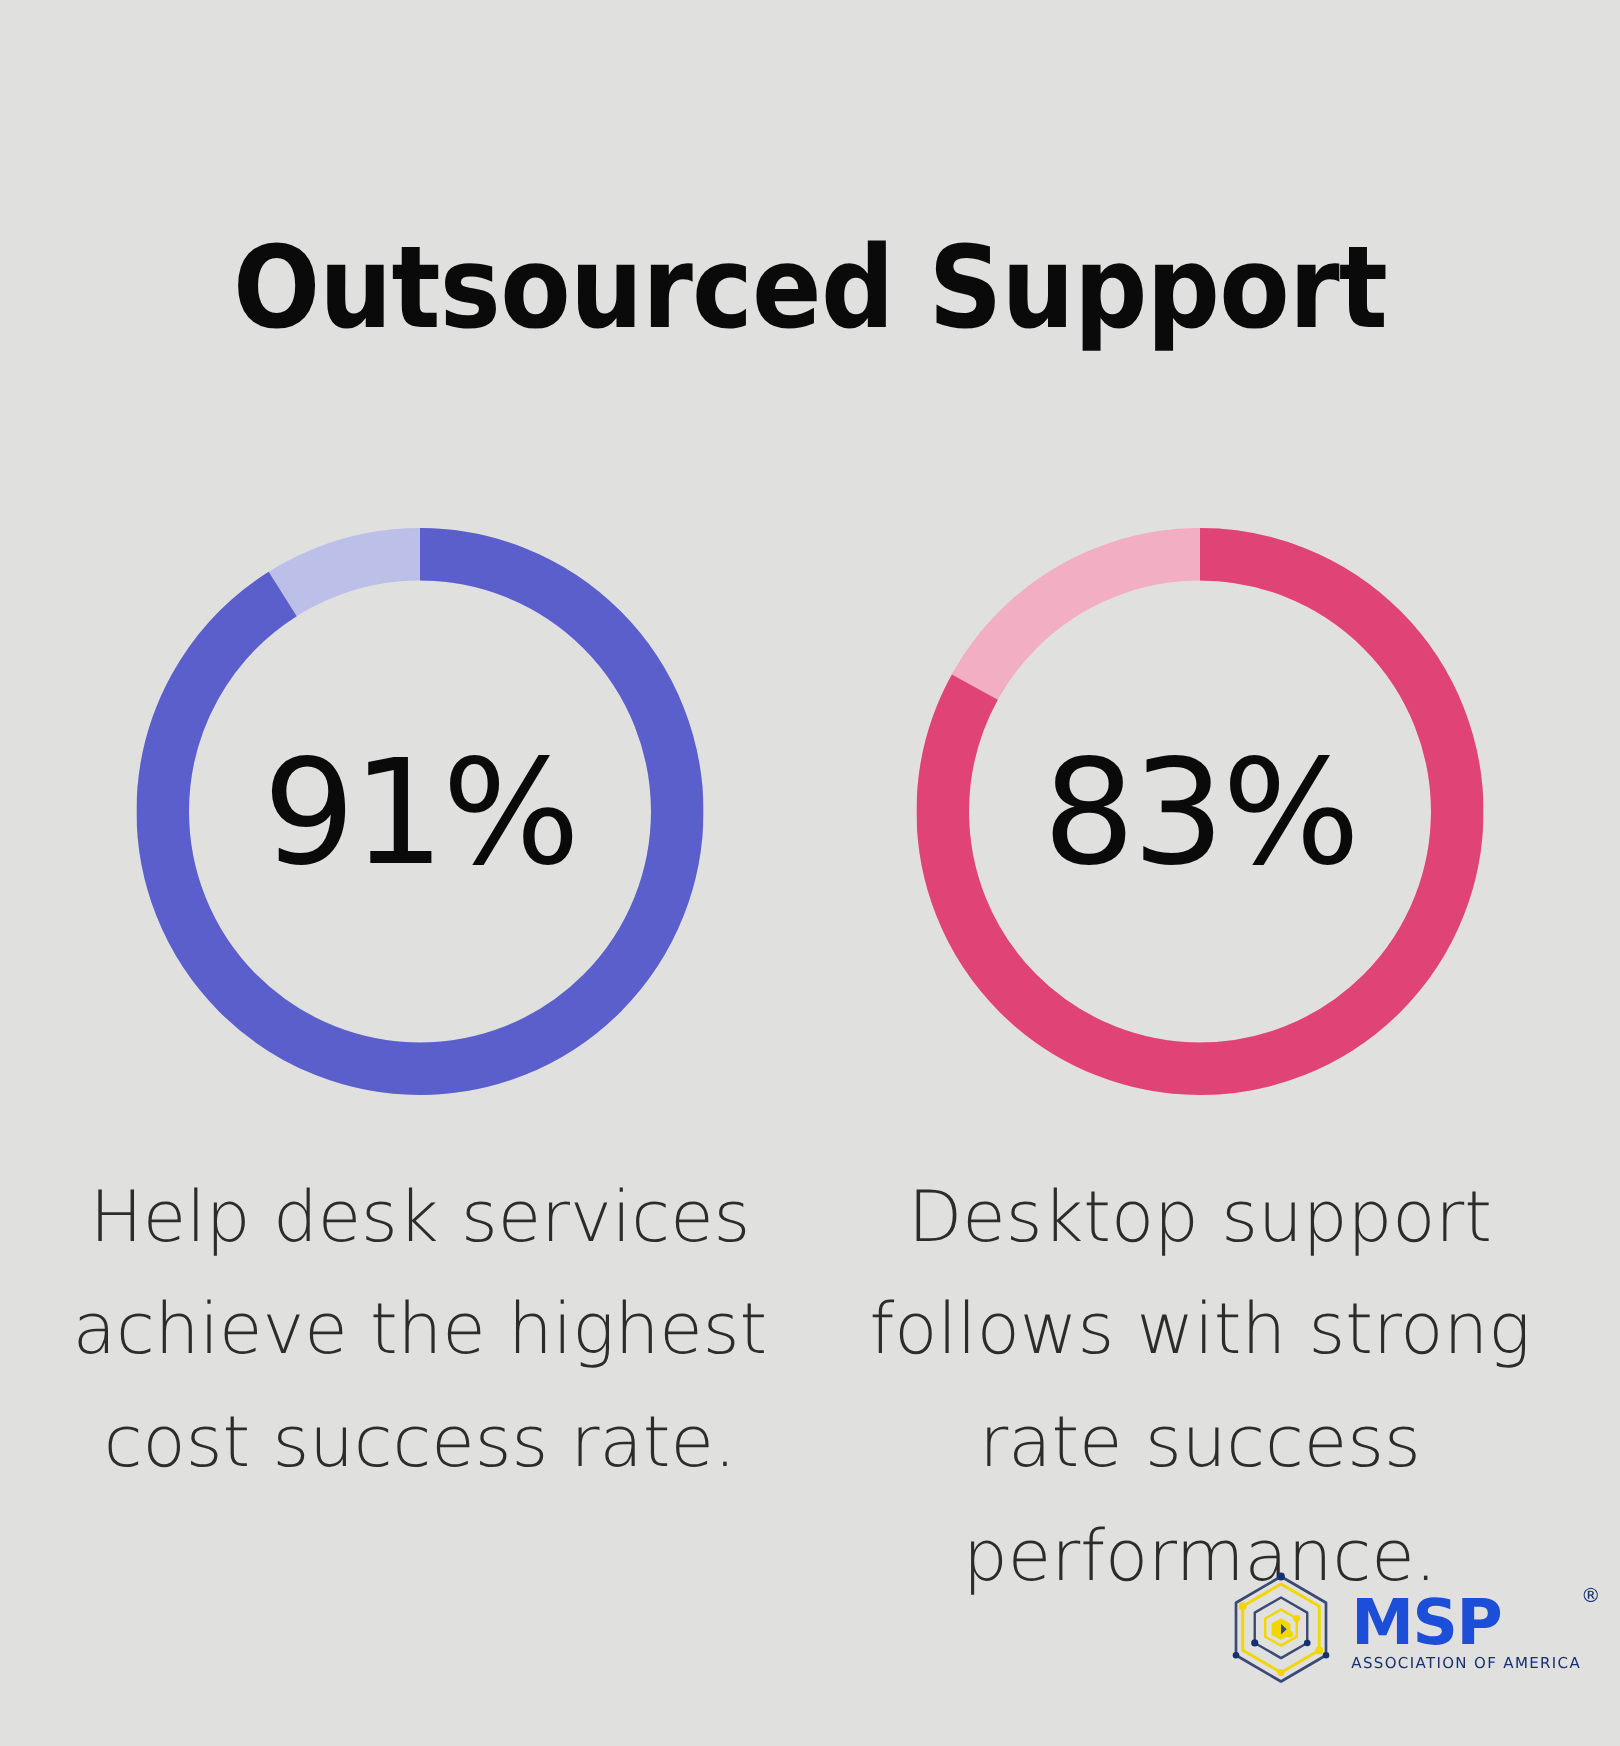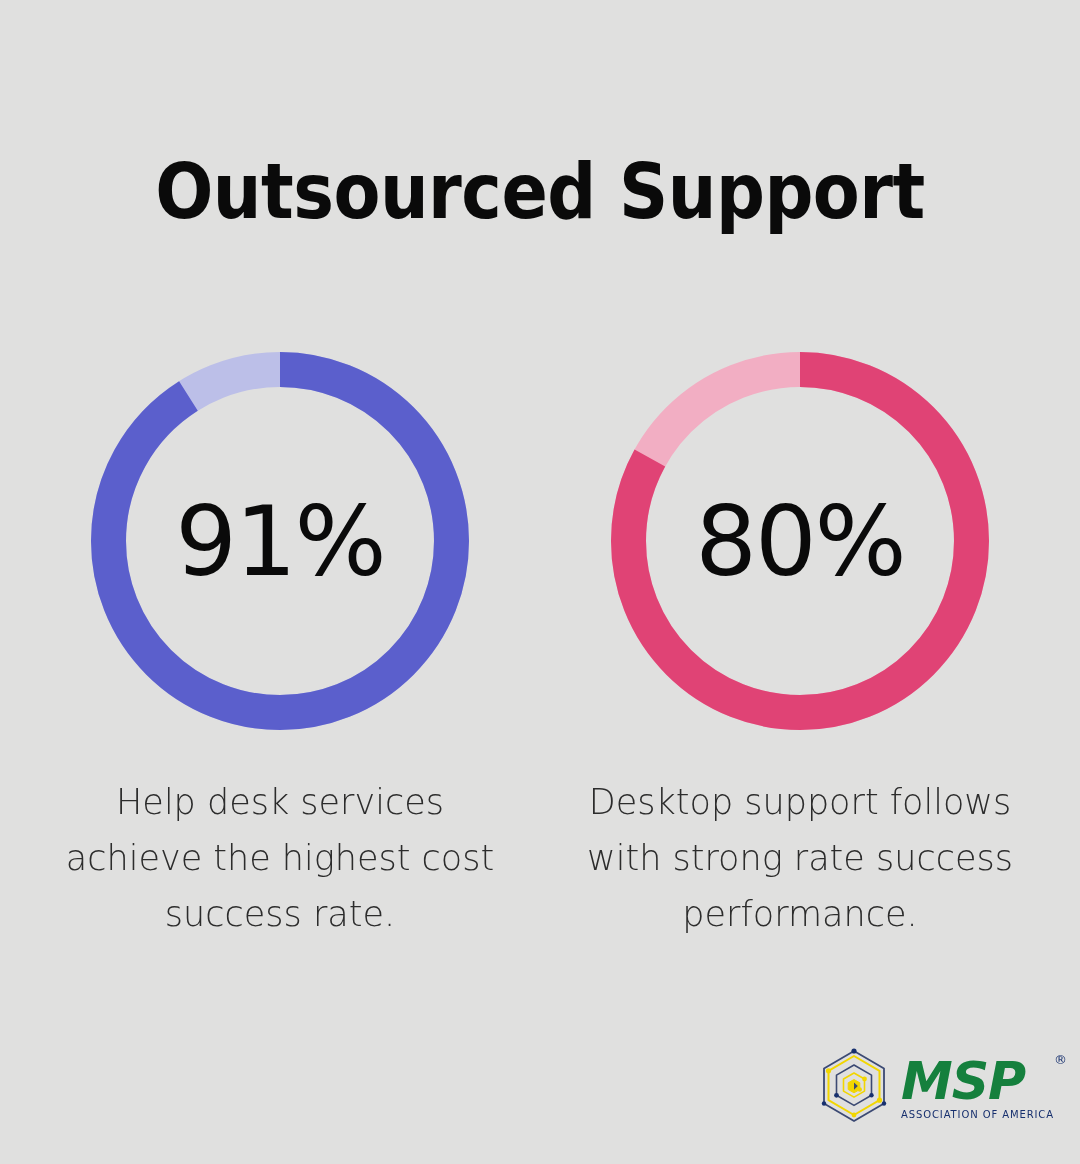--- a/index.html
+++ b/index.html
@@ -80,21 +80,21 @@
     color: #0a0a0a;
   }
 
   
   .caption {
     margin-top: 44px;
     width: 470px;
     text-align: center;
     font-family: "DejaVu Sans Light", "DejaVu Sans", sans-serif;
     font-weight: 300;
-    font-size: 35px;
+    font-size: 47px;
     line-height: 1.60;
     color: #2c2c2c;
   }
   .caption-right { width: 460px; }
 
   
   .logo {
     position: absolute;
     right: 26px;
     bottom: 36px;
@@ -107,25 +107,24 @@
     height: 80px;
     display: block;
   }
   .logo-words {
     position: relative;
     padding-top: 2px;
   }
   .logo-msp {
     font-family: "DejaVu Sans", sans-serif;
     font-weight: 700;
-    font-size: 52px;
+    font-size: 42px;
     line-height: 0.92;
     letter-spacing: -1px;
-    color: #15803d;
-    font-style: italic;
+    color: #1d4ed8;
   }
   .logo-reg {
     position: absolute;
     top: -4px;
     right: -13px;
     font-family: "DejaVu Sans", sans-serif;
     font-size: 13px;
     color: #17306e;
   }
   .logo-sub {
@@ -158,21 +157,21 @@
       </div>
       <p class="caption">Help desk services achieve the highest cost success rate.</p>
     </div>
 
     <div class="donut-col">
       <div class="donut-wrap">
         <svg class="donut-svg" viewBox="0 0 378 378">
           <circle cx="189" cy="189" r="171.5" fill="none" stroke="#f2aec3" stroke-width="35"></circle>
           <circle id="arc-1" cx="189" cy="189" r="171.5" fill="none" stroke="#e04375" stroke-width="35" transform="rotate(-90 189 189)" stroke-dasharray="894.3800125504782 183.1862676308209"></circle>
         </svg>
-        <div class="donut-value">80%</div>
+        <div class="donut-value">83%</div>
       </div>
       <p class="caption caption-right">Desktop support follows with strong rate success performance.</p>
     </div>
 
   </div>
 
   <div class="logo">
     <svg class="logo-mark" viewBox="0 0 76 80">
       <g fill="none" stroke-linejoin="round">
         <path d="M38 3 L68 20.5 L68 55.5 L38 73 L8 55.5 L8 20.5 Z" stroke="#3c4a73" stroke-width="1.8"></path>

